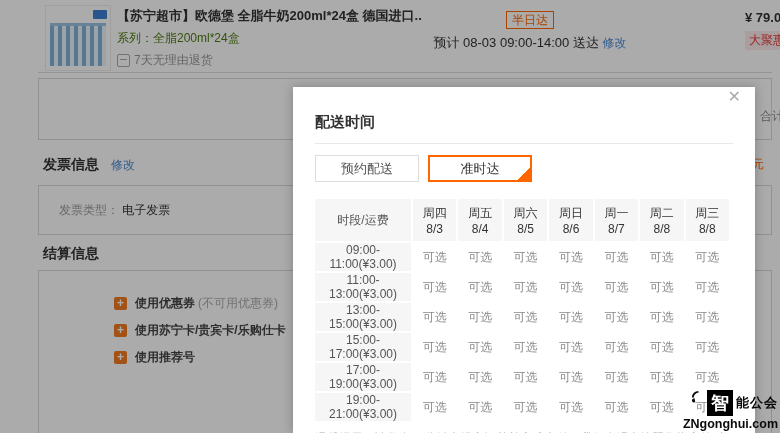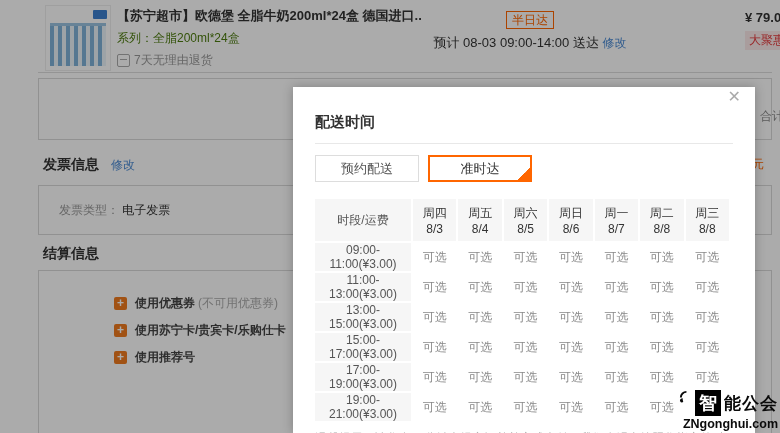--- a/index.html
+++ b/index.html
@@ -80,21 +80,21 @@
   .slot-table .date{display:block;line-height:1.2;}
   .slot-table .slot-th{background:#f6f6f6;color:#555;height:25px;}
   .slot-table td.sel{background:#fff;color:#888;height:25px;cursor:pointer;}
   .notice{margin:7px 0 0 0;font-size:12px;color:#aaa;line-height:1.45;}
   
   .watermark{position:absolute;right:2px;bottom:2px;z-index:40;text-align:right;color:#0a0a0a;}
   .wm-row{display:flex;align-items:center;justify-content:flex-end;gap:3px;}
   .wm-signal{width:13px;height:13px;align-self:flex-start;}
   .wm-box{display:inline-block;width:26px;height:26px;background:#000;color:#fff;font-size:18px;
           font-weight:bold;line-height:26px;text-align:center;}
-  .wm-brand{font-size:17px;font-weight:900;letter-spacing:1px;}
+  .wm-brand{font-size:13px;font-weight:900;letter-spacing:1px;}
   .wm-domain{font-size:12.5px;font-weight:800;margin-top:1px;margin-left:41px;}
 </style>
 </head>
 <body>
 
 <div id="screen">
 
   <div class="bg-page">
 
     <div class="thumb">

